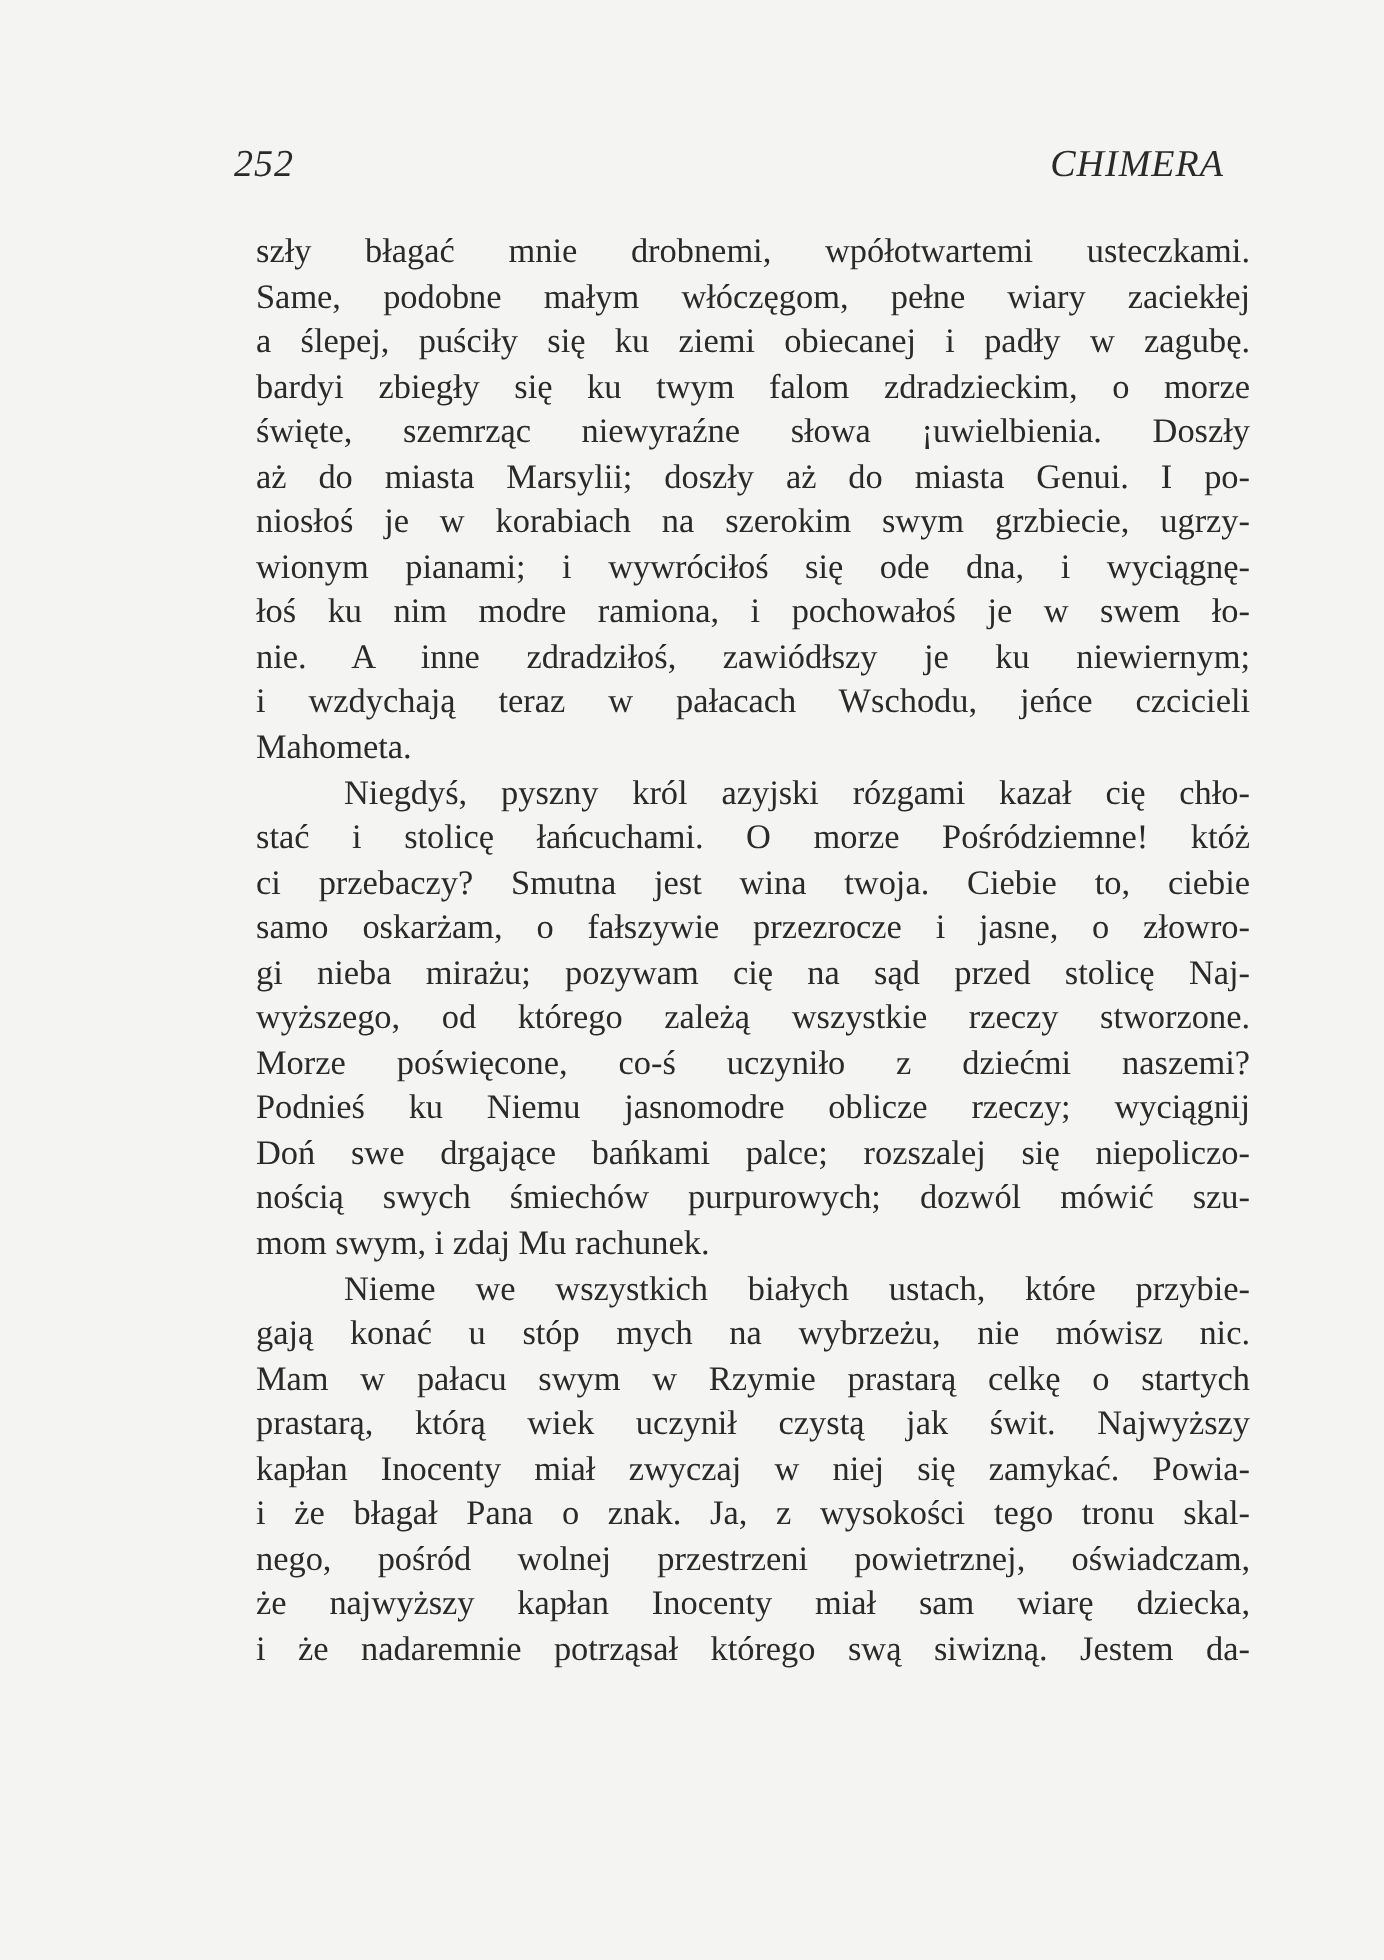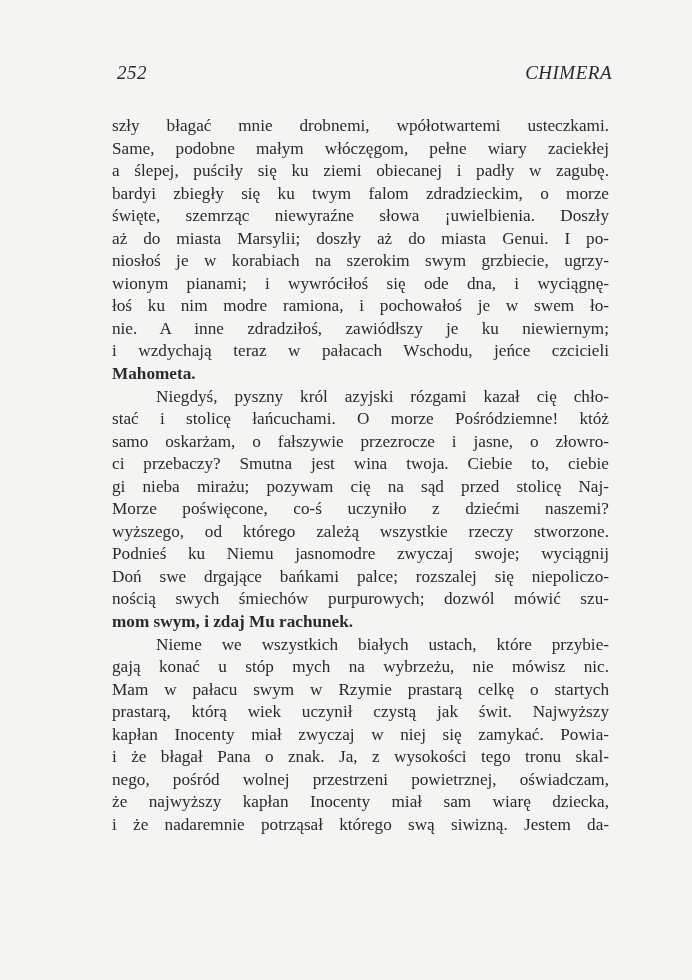--- a/index.html
+++ b/index.html
@@ -7,52 +7,52 @@
       width: 692px; height: 980px;
       background: #f4f4f2;
       position: relative;
       overflow: hidden;
       font-family: "Liberation Serif", "DejaVu Serif", serif;
       color: #2a2a2a;
     }
     .page-header {
       position: absolute;
       left: 117px; right: 80px;
-      top: 62px;
+      top: 72px;
       height: 24px;
     }
     .page-number {
       position: absolute; left: 0; top: 0;
       font-style: italic;
       font-size: 19px;
       letter-spacing: 0.5px;
     }
     .running-title {
       position: absolute; right: 0; top: 0;
       font-style: italic;
       font-size: 19px;
       letter-spacing: 0.5px;
     }
     .body-text {
       position: absolute;
-      left: 112px;
+      left: 128px;
       top: 115px;
       width: 497px;
     }
     .line {
       display: block;
       height: 22.55px;
       line-height: 22.55px;
       font-size: 17.2px;
       text-align: justify;
       text-align-last: justify;
       white-space: nowrap;
       overflow: visible;
     }
-    .line.last { text-align-last: left; font-weight: bold; }
+    .line.last { text-align-last: left; }
     .line.indent { padding-left: 44px; }
   </style>
 </head>
 <body>
 
 <div class="page-header">
   <span class="page-number">252</span>
   <span class="running-title">CHIMERA</span>
 </div>
 
@@ -69,26 +69,26 @@
     <span class="line">wionym pianami; i wywróciłoś się ode dna, i wyciągnę-</span>
     <span class="line">łoś ku nim modre ramiona, i pochowałoś je w swem ło-</span>
     <span class="line">nie. A inne zdradziłoś, zawiódłszy je ku niewiernym;</span>
     <span class="line">i wzdychają teraz w pałacach Wschodu, jeńce czcicieli</span>
     <span class="line last">Mahometa.</span>
   </div>
 
   <div>
     <span class="line indent">Niegdyś, pyszny król azyjski rózgami kazał cię chło-</span>
     <span class="line">stać i stolicę łańcuchami. O morze Pośródziemne! któż</span>
+    <span class="line">ci przebaczy? Smutna jest wina twoja. Ciebie to, ciebie</span>
     <span class="line">samo oskarżam, o fałszywie przezrocze i jasne, o złowro-</span>
-    <span class="line">ci przebaczy? Smutna jest wina twoja. Ciebie to, ciebie</span>
     <span class="line">gi nieba mirażu; pozywam cię na sąd przed stolicę Naj-</span>
+    <span class="line">wyższego, od którego zależą wszystkie rzeczy stworzone.</span>
     <span class="line">Morze poświęcone, co-ś uczyniło z dziećmi naszemi?</span>
-    <span class="line">wyższego, od którego zależą wszystkie rzeczy stworzone.</span>
-    <span class="line">Podnieś ku Niemu jasnomodre zwyczaj swoje; wyciągnij</span>
+    <span class="line">Podnieś ku Niemu jasnomodre oblicze rzeczy; wyciągnij</span>
     <span class="line">Doń swe drgające bańkami palce; rozszalej się niepoliczo-</span>
     <span class="line">nością swych śmiechów purpurowych; dozwól mówić szu-</span>
     <span class="line last">mom swym, i zdaj Mu rachunek.</span>
   </div>
 
   <div>
     <span class="line indent">Nieme we wszystkich białych ustach, które przybie-</span>
     <span class="line">gają konać u stóp mych na wybrzeżu, nie mówisz nic.</span>
     <span class="line">Mam w pałacu swym w Rzymie prastarą celkę o startych</span>
     <span class="line">prastarą, którą wiek uczynił czystą jak świt. Najwyższy</span>

